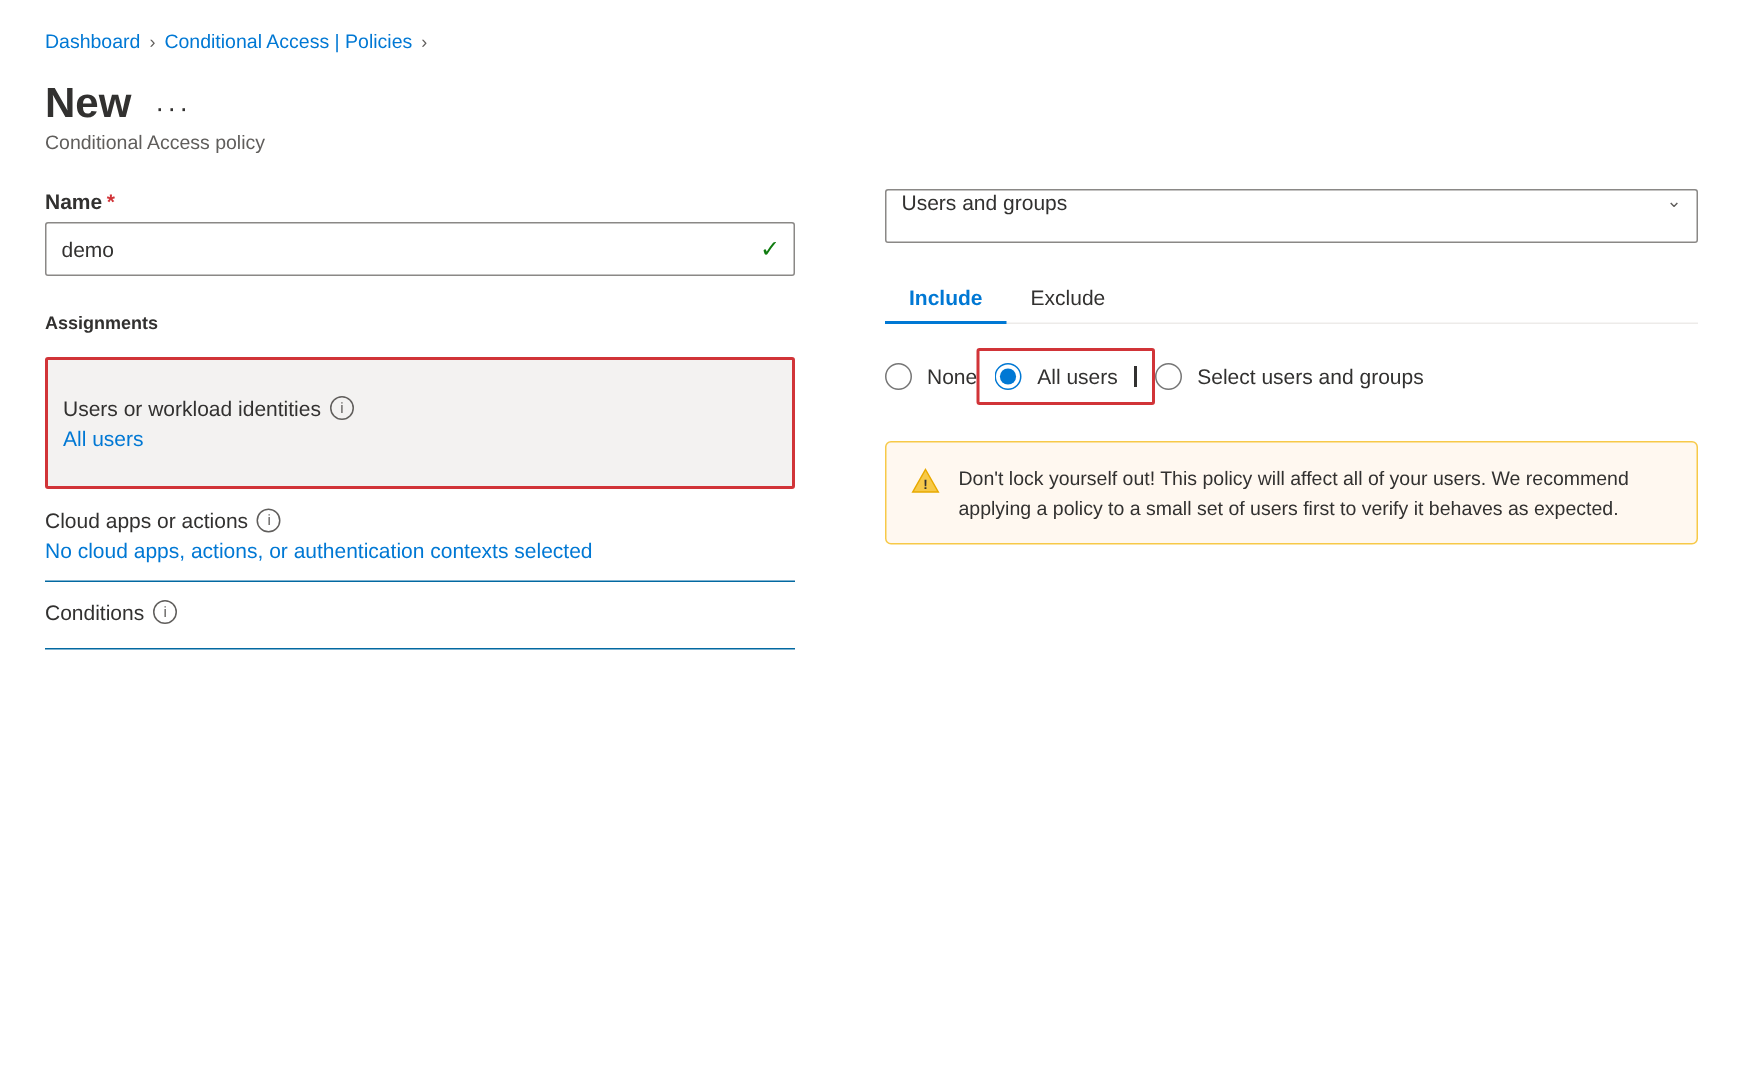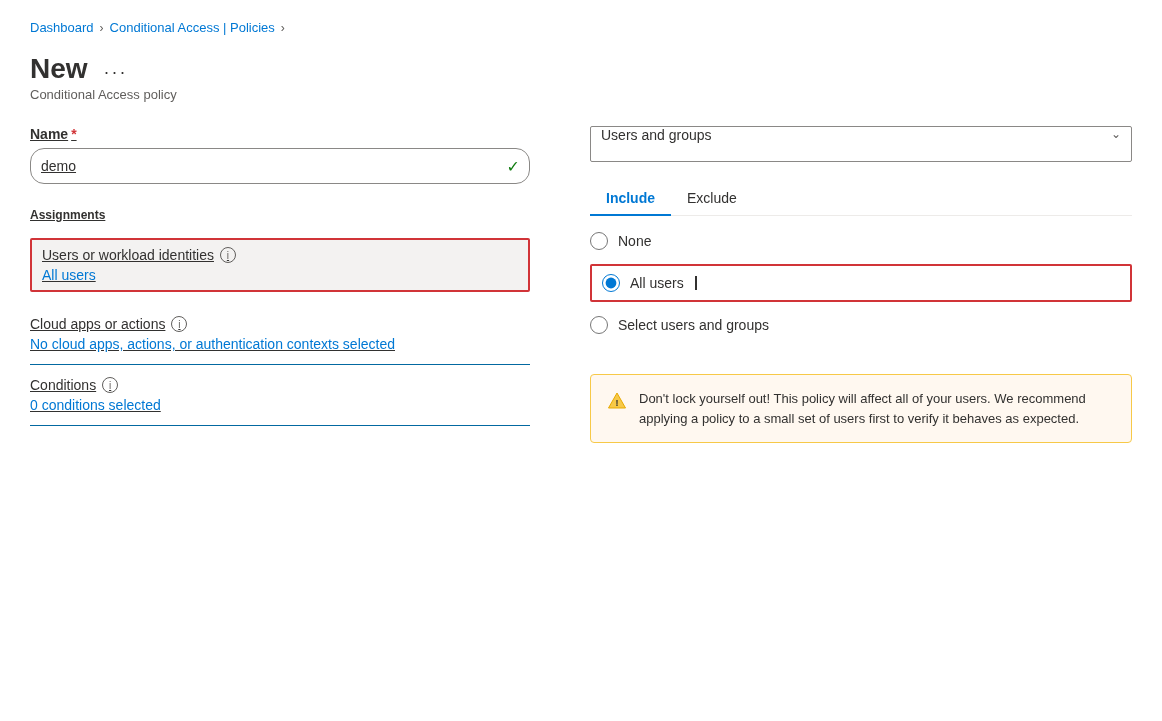--- a/index.html
+++ b/index.html
@@ -65,21 +65,20 @@
     .main-layout {
       display: flex;
       gap: 60px;
       align-items: flex-start;
     }
 
     
     .left-panel {
       width: 500px;
       flex-shrink: 0;
-      text-decoration: underline;
     }
 
     
     .field-group {
       margin-bottom: 24px;
     }
     .field-label {
       font-size: 14px;
       font-weight: 600;
       margin-bottom: 6px;
@@ -93,21 +92,21 @@
     }
     .text-input-wrapper {
       position: relative;
       display: flex;
       align-items: center;
     }
     .text-input {
       width: 100%;
       height: 36px;
       border: 1px solid #8a8886;
-      border-radius: 14px;
+      border-radius: 2px;
       padding: 0 30px 0 10px;
       font-size: 14px;
       color: #323130;
       outline: none;
     }
     .check-icon {
       position: absolute;
       right: 10px;
       color: #107c10;
       font-size: 16px;
@@ -126,23 +125,23 @@
       border-bottom: 1px solid #0369a1;
       padding: 12px 0;
     }
     .assignment-item:first-child {
       border-top: 1px solid #edebe9;
     }
 
     .assignment-item-highlighted {
       border: 2px solid #d13438 !important;
       border-radius: 2px;
-      padding: 7px 10px;
+      padding: 24px 10px;
       background: #f3f2f1;
-      margin-bottom: 12px;
+      margin-bottom: 1px;
     }
 
     .assignment-header {
       display: flex;
       align-items: center;
       gap: 6px;
       font-size: 14px;
       color: #323130;
       margin-bottom: 4px;
     }
@@ -219,23 +218,23 @@
     }
     .tab-item.active {
       color: #0078d4;
       border-bottom: 2px solid #0078d4;
       font-weight: 600;
     }
 
     
     .radio-group {
       display: flex;
-      flex-direction: column;
-      gap: 14px;
-      margin-bottom: 40px;
+      flex-direction: row;
+      gap: 0;
+      margin-bottom: 24px;
     }
     .radio-option {
       display: flex;
       align-items: center;
       gap: 10px;
       cursor: pointer;
       font-size: 14px;
     }
     .radio-input {
       width: 18px;
@@ -333,21 +332,20 @@
         <span class="info-icon">i</span>
       </div>
       <a href="#" class="assignment-link">No cloud apps, actions, or authentication contexts selected</a>
     </div>
 
     <div class="assignment-item" style="padding: 12px 0;">
       <div class="assignment-header">
         <span>Conditions</span>
         <span class="info-icon">i</span>
       </div>
-      <a href="#" class="assignment-link">0 conditions selected</a>
     </div>
 
   </div>
 
   <div class="right-panel">
 
 
     <div class="dropdown-wrapper">
       <button class="dropdown-btn">
         <span>Users and groups</span>

